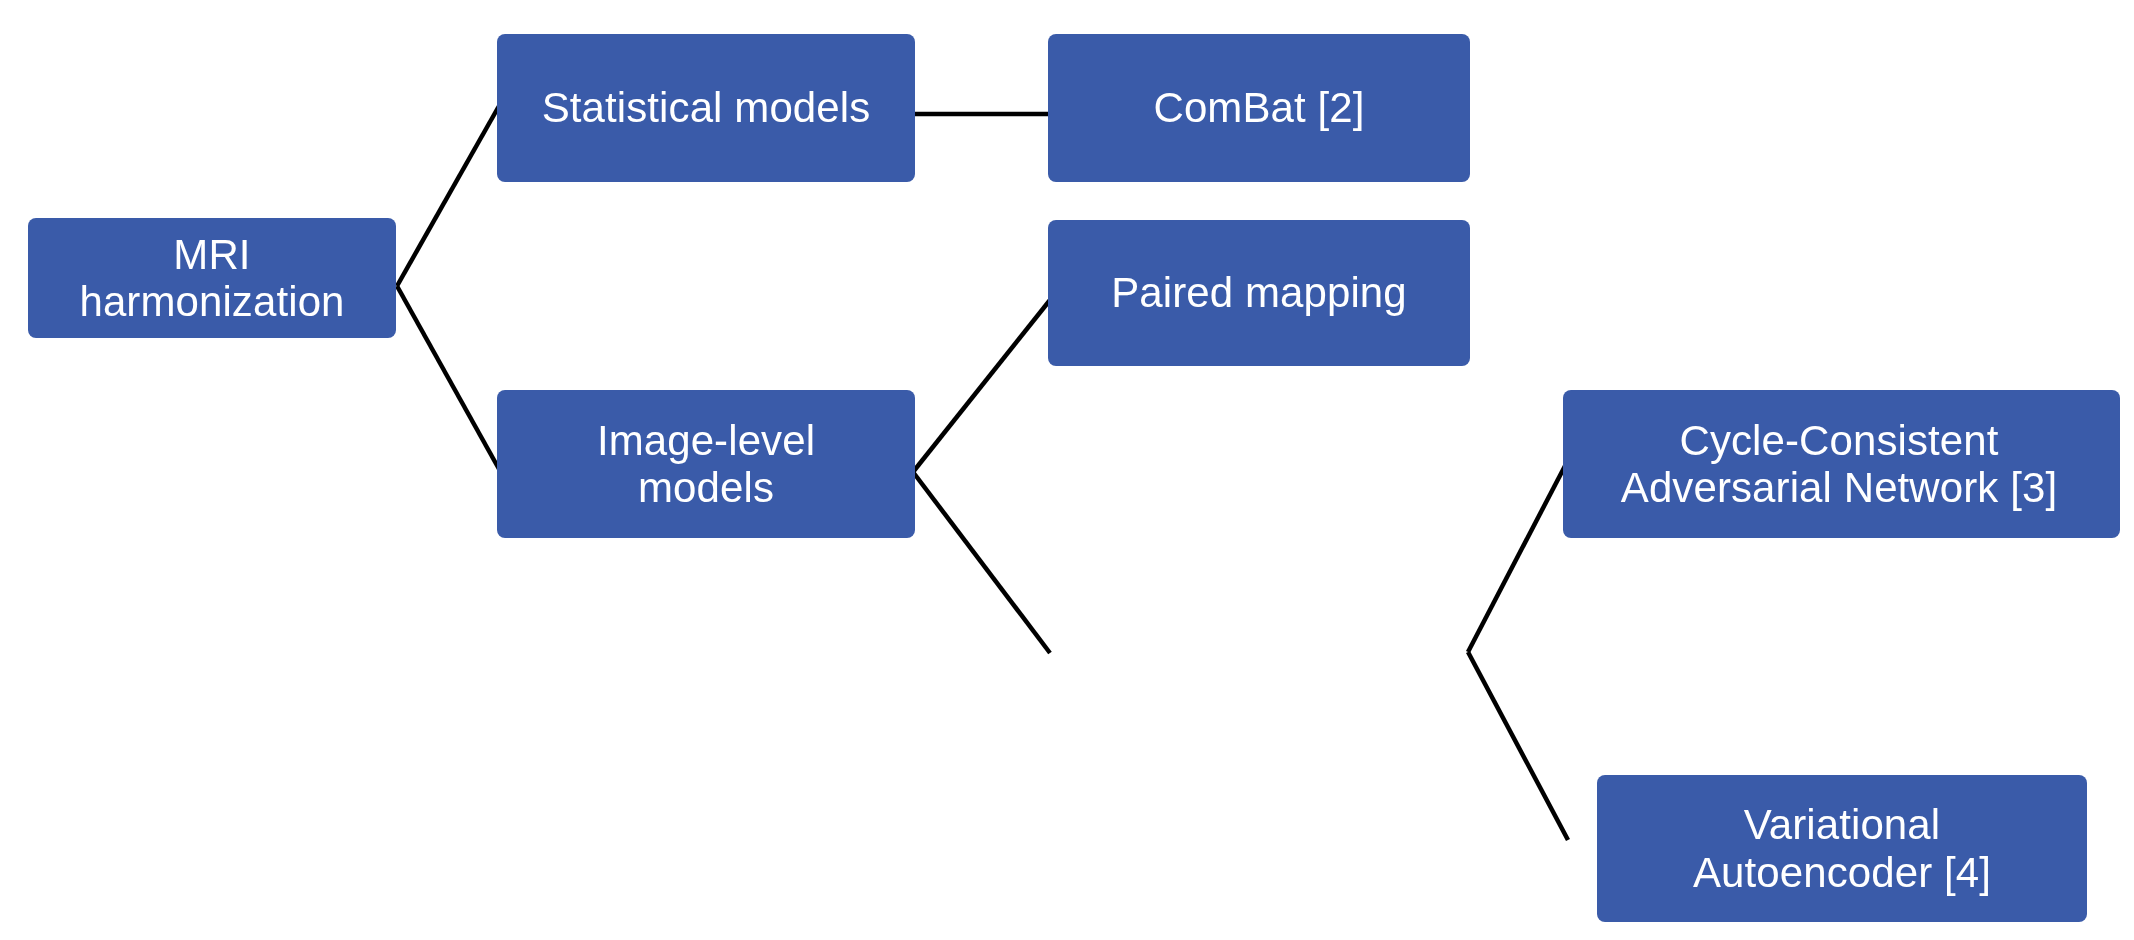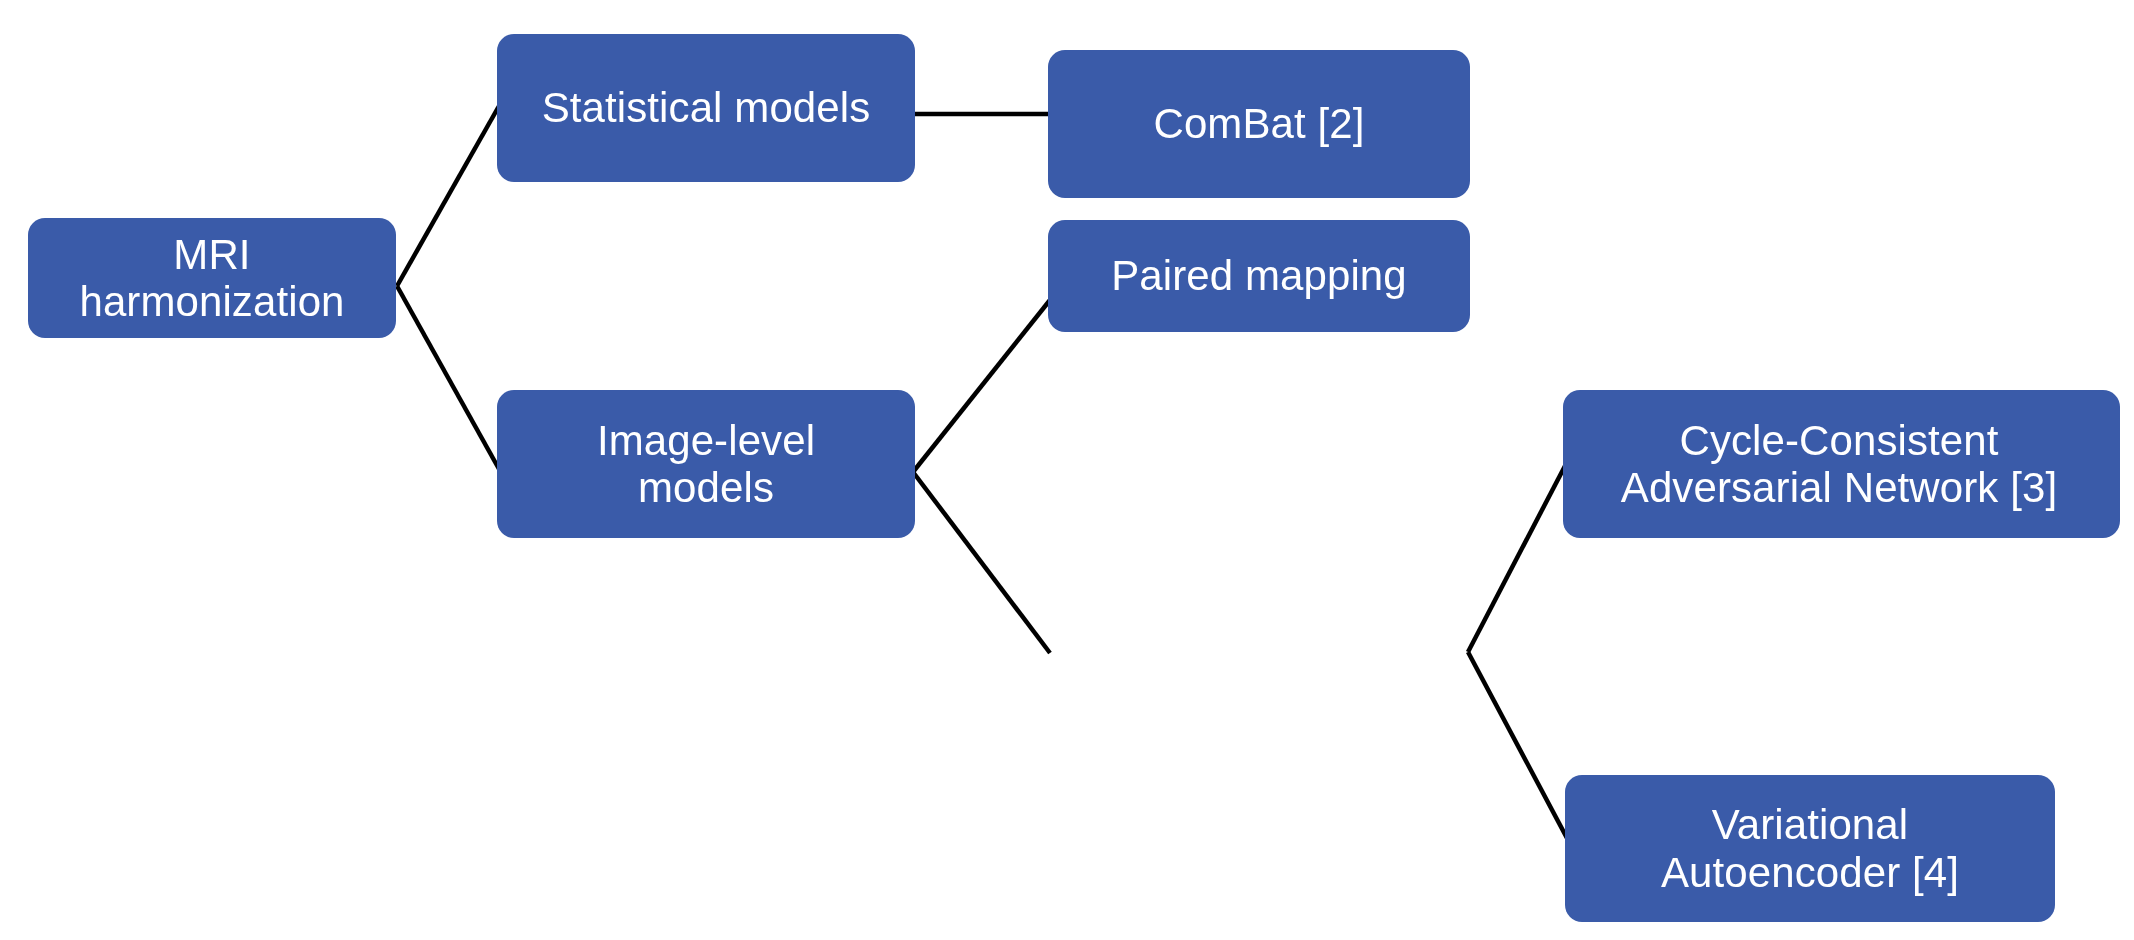--- a/index.html
+++ b/index.html
@@ -22,42 +22,42 @@
     left: 0;
     top: 0;
     width: 2134px;
     height: 940px;
     pointer-events: none;
   }
   .node {
     position: absolute;
     box-sizing: border-box;
     background: #3A5BA9;
-    border-radius: 17px;
+    border-radius: 8px;
     color: #ffffff;
     display: flex;
     align-items: center;
     justify-content: center;
     text-align: center;
     font-size: 42px;
     line-height: 1.12;
     font-weight: 400;
     letter-spacing: 0.1px;
     padding: 4px 14px;
     white-space: pre-line;
   }
   
   #node-root            { left: 28px;   top: 218px; width: 368px; height: 120px; }
   #node-statistical     { left: 497px;  top: 34px;  width: 418px; height: 148px; }
-  #node-combat          { left: 1048px; top: 34px;  width: 422px; height: 148px; margin-top: 16px; }
+  #node-combat          { left: 1048px; top: 34px;  width: 422px; height: 148px; }
   #node-image-level     { left: 497px;  top: 390px; width: 418px; height: 148px; }
-  #node-paired          { left: 1048px; top: 220px; width: 422px; height: 112px; }
+  #node-paired          { left: 1048px; top: 220px; width: 422px; height: 146px; }
   #node-unpaired        { left: 1048px; top: 575px; width: 422px; height: 148px; }
   #node-cyclegan        { left: 1563px; top: 390px; width: 557px; height: 148px; padding-left: 9px; }
-  #node-vae             { left: 1565px; top: 775px; width: 490px; height: 147px; }
+  #node-vae             { left: 1597px; top: 775px; width: 490px; height: 147px; }
 </style>
 </head>
 <body>
 
 <div id="canvas">
 
   <svg id="edges" viewBox="0 0 2134 940" xmlns="http://www.w3.org/2000/svg">
 
     <line x1="397" y1="286" x2="499" y2="106" stroke="#000000" stroke-width="4.5"></line>
 

